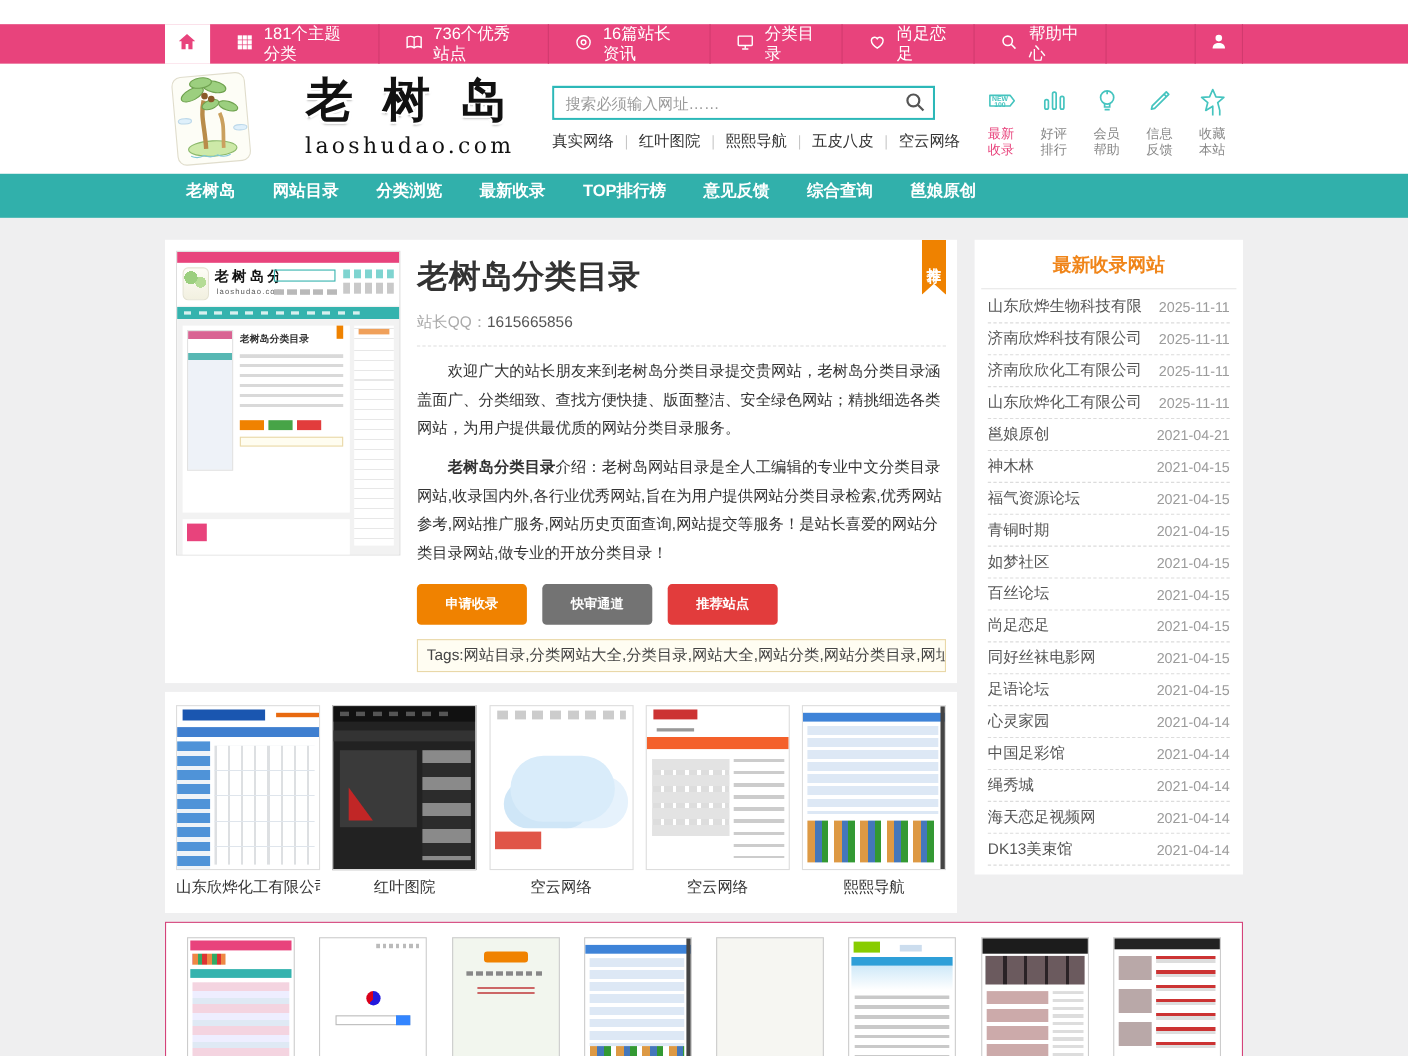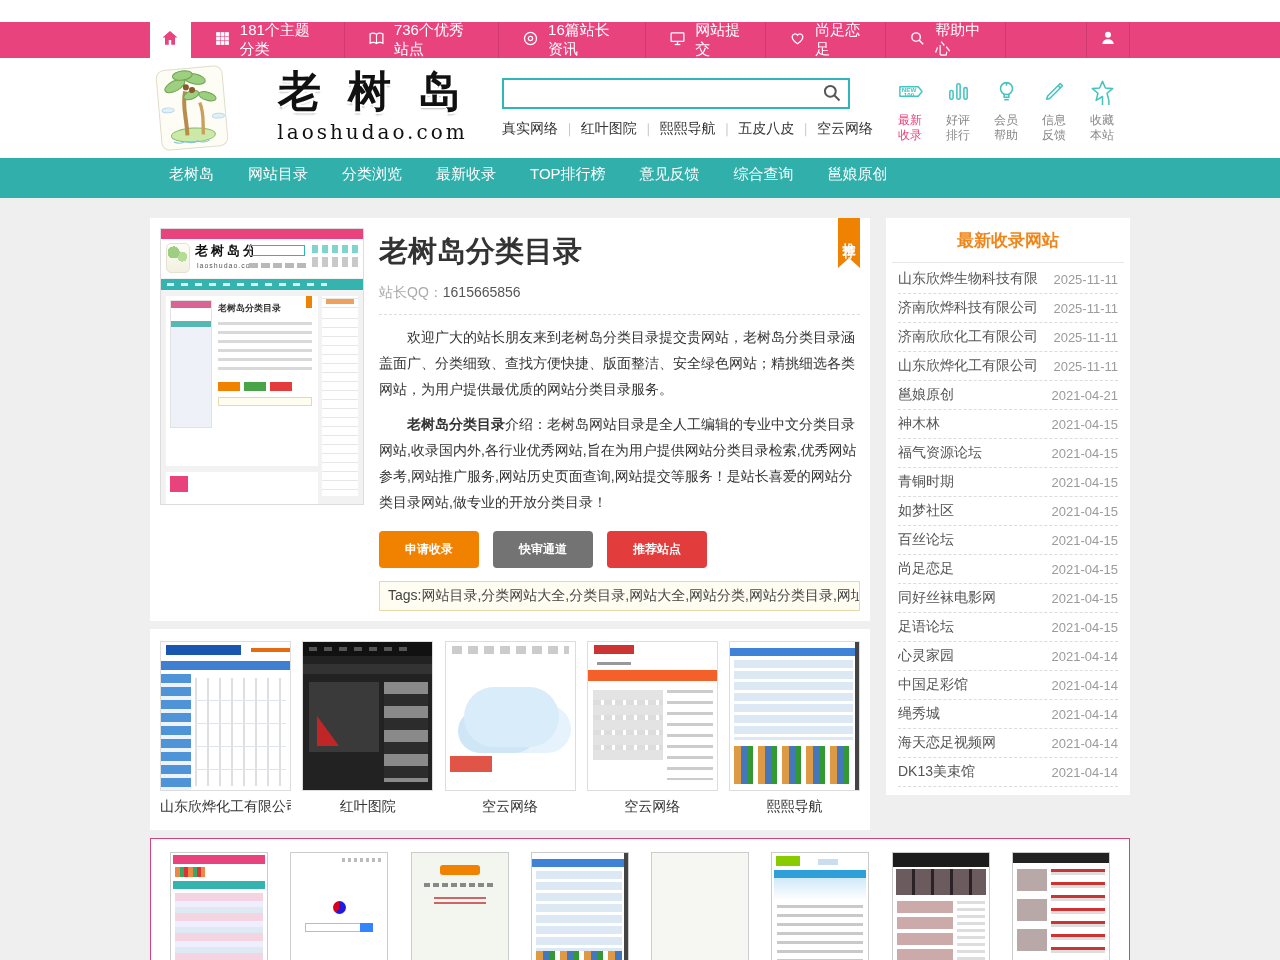--- a/index.html
+++ b/index.html
@@ -45,21 +45,21 @@
   .quick-links span { cursor:pointer; }
   .quick-links span + span::before { content:"｜"; color:#bbb; margin:0 5px; font-size:13px; }
   .shortcuts { position:absolute; right:6px; top:20px; display:flex; gap:4px; }
   .sc-item { width:44px; text-align:center; cursor:pointer; }
   .sc-item svg { width:27px; height:27px; }
   .sc-label { font-size:12px; line-height:15px; color:#888; margin-top:4px; }
   .sc-item.active .sc-label { color:#e8437c; }
 
   
   .mainnav { height:40px; background:#31b0ab; }
-  .mainnav-inner { display:flex; height:32px; align-items:center; padding-left:2px; }
+  .mainnav-inner { display:flex; height:32px; align-items:center; padding-left:2px;font-weight:bold; }
   .nav-item { color:#fff; font-size:15px; padding:0 17px; line-height:40px; cursor:pointer; }
 
   
   .content { display:flex; gap:16px; padding-top:20px; }
   .left-col { width:720px; }
   .card { background:#fff; }
 
   
   .intro-card { position:relative; width:720px; padding:10px; display:flex; min-height:342px; }
   .ribbon { position:absolute; top:0; right:10px; width:22px; height:50px; background:#ef8200;
@@ -288,21 +288,21 @@
       <span>16篇站长资讯</span>
     </div>
     <div class="tb-item">
       <span>
         <svg viewBox="0 0 24 24" width="17" height="17" fill="none" stroke="#fff" stroke-width="1.8">
             <rect x="3" y="4" width="18" height="12" rx="1"></rect>
             <line x1="12" y1="16" x2="12" y2="20"></line>
             <line x1="8" y1="20.5" x2="16" y2="20.5"></line>
           </svg>
       </span>
-      <span>网站提交</span>
+      <span>分类目录</span>
     </div>
     <div class="tb-item">
       <span>
         <svg viewBox="0 0 24 24" width="17" height="17">
             <path d="M12 19.5S4.5 14.8 4.5 9.7a4.1 4.1 0 0 1 7.5-2.3A4.1 4.1 0 0 1 19.5 9.7c0 5.1-7.5 9.8-7.5 9.8z" fill="none" stroke="#fff" stroke-width="1.8"></path>
           </svg>
       </span>
       <span>尚足恋足</span>
     </div>
     <div class="tb-item">
@@ -347,20 +347,21 @@
         <ellipse cx="62" cy="52" rx="6" ry="2.4" fill="#dff0fb" stroke="#bcd8ea"></ellipse>
         <path d="M16 76 q6 3 12 0 q6 3 12 0 q6 3 12 0" stroke="#7fc7d8" fill="none"></path>
       </svg>
     </div>
     <div class="logo-text">
       <div class="logo-title">老 树 岛</div>
       <div class="logo-domain">laoshudao.com</div>
     </div>
     <div class="search-col">
       <div class="search-box">
+        <input type="text" placeholder="搜索必须输入网址……" style="">
         <button class="search-btn">
           <svg viewBox="0 0 24 24" width="20" height="20" fill="none" stroke="#555" stroke-width="2.4">
               <circle cx="10" cy="10" r="6.5"></circle>
               <line x1="15" y1="15" x2="21" y2="21"></line>
             </svg>
         </button>
       </div>
       <div class="quick-links">
         <span>真实网络</span><span>红叶图院</span><span>熙熙导航</span><span>五皮八皮</span><span>空云网络</span>
       </div>

